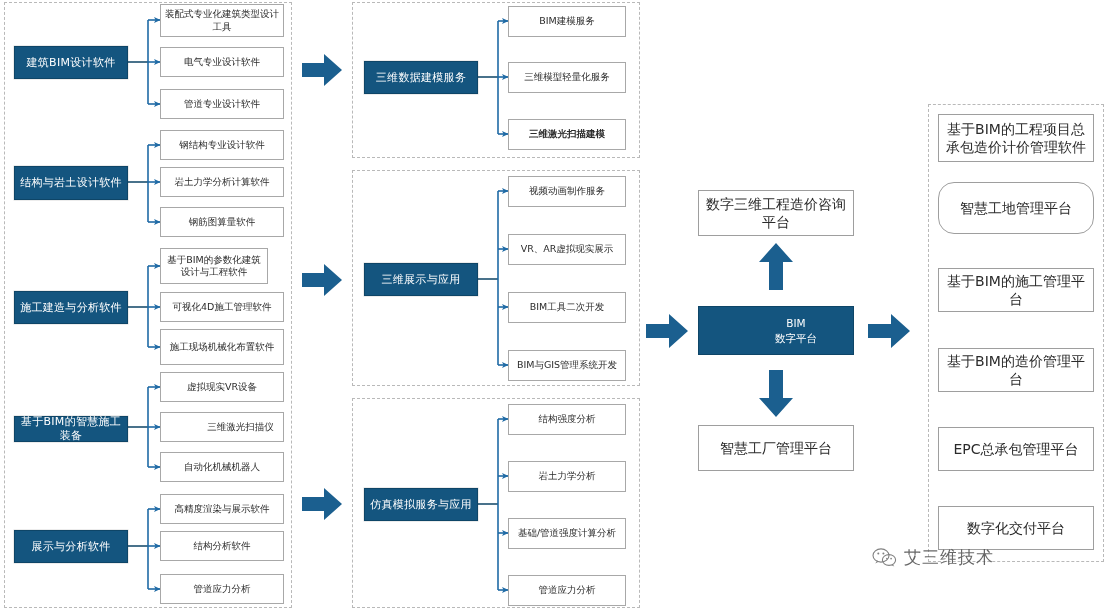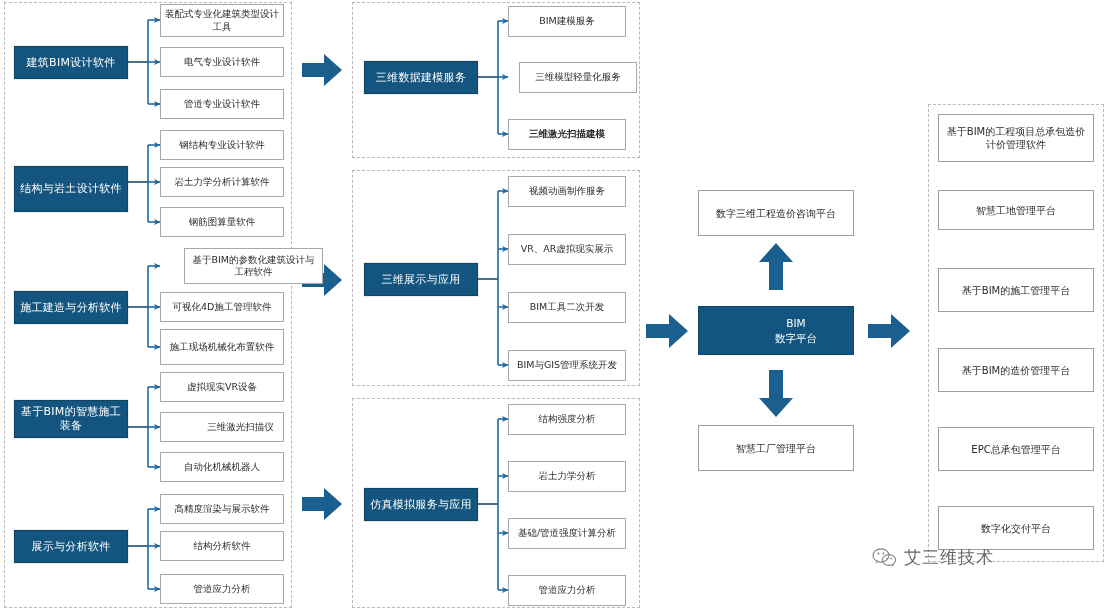--- a/index.html
+++ b/index.html
@@ -51,21 +51,21 @@
   }
   .plat-box {
     position: absolute;
     background: #ffffff;
     border: 1px solid #9e9e9e;
     color: #2b2b2b;
     display: flex;
     align-items: center;
     justify-content: center;
     text-align: center;
-    font-size: 10px;
+    font-size: 14px;
     line-height: 1.3;
     padding: 2px 5px;
   }
   .center-box {
     position: absolute;
     background: #14557f;
     border: 1px solid #0e4567;
     color: #ffffff;
     display: flex;
     flex-direction: column;
@@ -191,51 +191,51 @@
 </svg>
 
 <svg class="block-arrow" style="left:753px; top:240px;" width="46" height="52" viewBox="0 0 46 52">
   <path d="M16,50 L16,22 L6,22 L23,3 L40,22 L30,22 L30,50 Z" fill="#1b5f8f"></path>
 </svg>
 <svg class="block-arrow" style="left:753px; top:368px;" width="46" height="52" viewBox="0 0 46 52">
   <path d="M16,2 L16,30 L6,30 L23,49 L40,30 L30,30 L30,2 Z" fill="#1b5f8f"></path>
 </svg>
 
 <div class="hdr-box" style="left:14px; top:46px; width:114px; height:33px;">建筑BIM设计软件</div>
-<div class="hdr-box" style="left:14px; top:166px; width:114px; height:46px;">结构与岩土设计软件</div>
+<div class="hdr-box" style="left:14px; top:166px; width:114px; height:34px;">结构与岩土设计软件</div>
 <div class="hdr-box" style="left:14px; top:291px; width:114px; height:33px;">施工建造与分析软件</div>
-<div class="hdr-box" style="left:14px; top:400px; width:114px; height:38px;">基于BIM的智慧施工装备</div>
+<div class="hdr-box" style="left:14px; top:416px; width:114px; height:26px;">基于BIM的智慧施工装备</div>
 <div class="hdr-box" style="left:14px; top:530px; width:114px; height:33px;">展示与分析软件</div>
 
 <div class="leaf-box" style="left:160px; top:4px; width:124px; height:33px;">装配式专业化建筑类型设计工具</div>
 <div class="leaf-box" style="left:160px; top:47px; width:124px; height:30px;">电气专业设计软件</div>
 <div class="leaf-box" style="left:160px; top:89px; width:124px; height:30px;">管道专业设计软件</div>
 
 <div class="leaf-box" style="left:160px; top:130px; width:124px; height:30px;">钢结构专业设计软件</div>
 <div class="leaf-box" style="left:160px; top:167px; width:124px; height:30px;">岩土力学分析计算软件</div>
 <div class="leaf-box" style="left:160px; top:207px; width:124px; height:30px;">钢筋图算量软件</div>
 
-<div class="leaf-box" style="left:160px; top:248px; width:139px; height:36px;margin-left:24px;">基于BIM的参数化建筑设计与工程软件</div>
+<div class="leaf-box" style="left:160px; top:248px; width:108px; height:36px;">基于BIM的参数化建筑设计与工程软件</div>
 <div class="leaf-box" style="left:160px; top:292px; width:124px; height:30px;">可视化4D施工管理软件</div>
 <div class="leaf-box" style="left:160px; top:329px; width:124px; height:36px;">施工现场机械化布置软件</div>
 
 <div class="leaf-box" style="left:160px; top:372px; width:124px; height:30px;">虚拟现实VR设备</div>
 <div class="leaf-box" style="left:160px; top:412px; width:124px; height:30px;padding-left:40px;">三维激光扫描仪</div>
 <div class="leaf-box" style="left:160px; top:452px; width:124px; height:30px;">自动化机械机器人</div>
 
 <div class="leaf-box" style="left:160px; top:494px; width:124px; height:30px;">高精度渲染与展示软件</div>
 <div class="leaf-box" style="left:160px; top:531px; width:124px; height:30px;">结构分析软件</div>
 <div class="leaf-box" style="left:160px; top:574px; width:124px; height:30px;">管道应力分析</div>
 
 <div class="hdr-box" style="left:364px; top:61px; width:114px; height:33px;">三维数据建模服务</div>
 <div class="hdr-box" style="left:364px; top:263px; width:114px; height:33px;">三维展示与应用</div>
 <div class="hdr-box" style="left:364px; top:488px; width:114px; height:33px;">仿真模拟服务与应用</div>
 
 <div class="leaf-box" style="left:508px; top:6px; width:118px; height:31px;">BIM建模服务</div>
-<div class="leaf-box" style="left:508px; top:62px; width:118px; height:31px;margin-left:11px;">三维模型轻量化服务</div>
+<div class="leaf-box" style="left:508px; top:62px; width:118px; height:31px;">三维模型轻量化服务</div>
 <div class="leaf-box" style="left:508px; top:119px; width:118px; height:31px;font-weight:bold;">三维激光扫描建模</div>
 
 <div class="leaf-box" style="left:508px; top:176px; width:118px; height:31px;">视频动画制作服务</div>
 <div class="leaf-box" style="left:508px; top:234px; width:118px; height:31px;">VR、AR虚拟现实展示</div>
 <div class="leaf-box" style="left:508px; top:292px; width:118px; height:31px;">BIM工具二次开发</div>
 <div class="leaf-box" style="left:508px; top:350px; width:118px; height:31px;">BIM与GIS管理系统开发</div>
 
 <div class="leaf-box" style="left:508px; top:404px; width:118px; height:31px;">结构强度分析</div>
 <div class="leaf-box" style="left:508px; top:461px; width:118px; height:31px;">岩土力学分析</div>
 <div class="leaf-box" style="left:508px; top:518px; width:118px; height:31px;">基础/管道强度计算分析</div>
@@ -244,21 +244,21 @@
 <div class="plat-box" style="left:698px; top:190px; width:156px; height:46px;text-align:center;">数字三维工程造价咨询平台</div>
 
 <div class="center-box" style="left:698px; top:306px; width:156px; height:49px;">
   <span>BIM</span>
   <span>数字平台</span>
 </div>
 
 <div class="plat-box" style="left:698px; top:425px; width:156px; height:46px;">智慧工厂管理平台</div>
 
 <div class="plat-box" style="left:938px; top:114px; width:156px; height:48px;">基于BIM的工程项目总承包造价计价管理软件</div>
-<div class="plat-box" style="left:938px; top:190px; width:156px; height:40px;">智慧工地管理平台</div>
+<div class="plat-box" style="left:938px; top:182px; width:156px; height:52px;border-radius:16px;">智慧工地管理平台</div>
 <div class="plat-box" style="left:938px; top:268px; width:156px; height:44px;">基于BIM的施工管理平台</div>
 <div class="plat-box" style="left:938px; top:348px; width:156px; height:44px;">基于BIM的造价管理平台</div>
 <div class="plat-box" style="left:938px; top:427px; width:156px; height:44px;">EPC总承包管理平台</div>
 <div class="plat-box" style="left:938px; top:506px; width:156px; height:44px;">数字化交付平台</div>
 
 <div class="watermark" style="left:872px; top:546px;">
   <span class="wm-logo">
     <svg width="26" height="22" viewBox="0 0 26 22">
       <ellipse cx="9" cy="8.5" rx="8" ry="6.6" fill="none" stroke="#6b6b6b" stroke-width="1.1"></ellipse>
       <path d="M5.2,13.5 L3.2,16.4 L6.6,14.8 Z" fill="#6b6b6b"></path>

